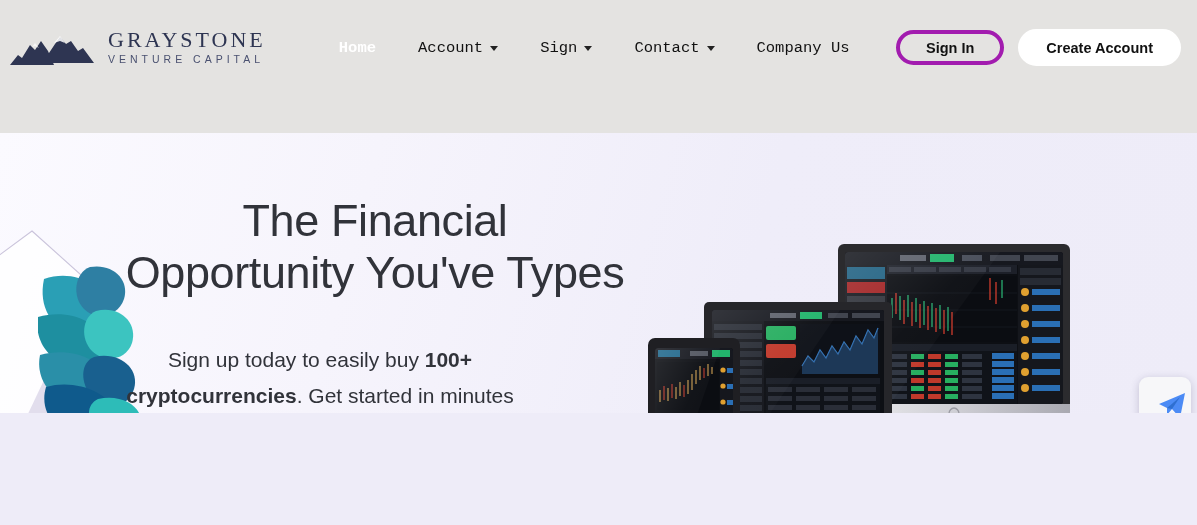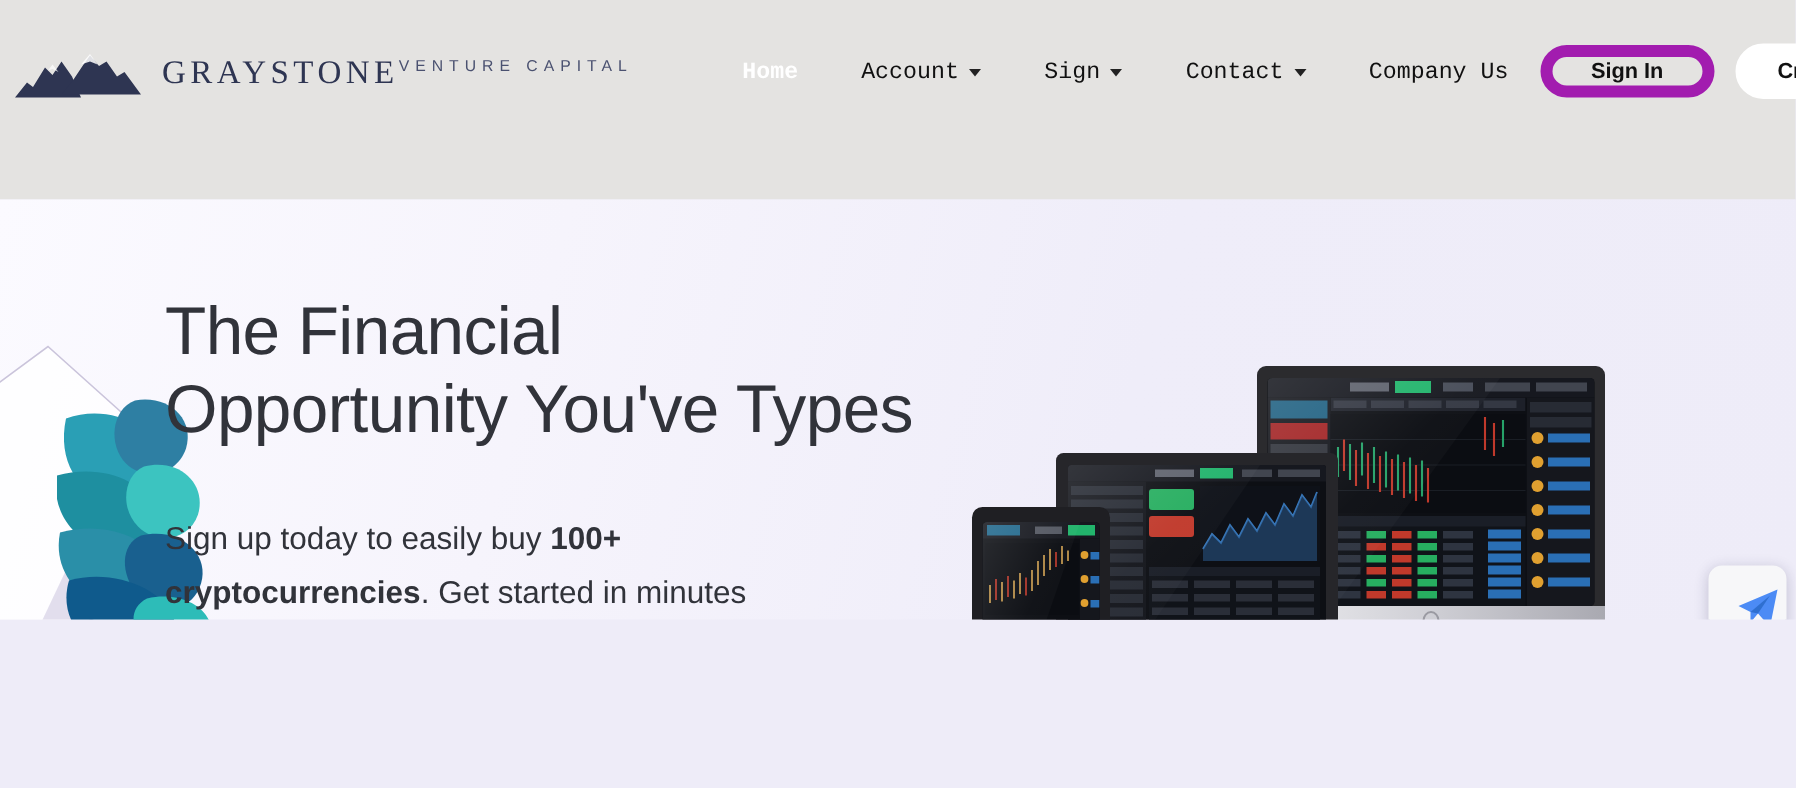--- a/index.html
+++ b/index.html
@@ -19,21 +19,21 @@
   }
   .header-inner{
     width:100%; height:95px;
     display:flex; align-items:center;
     padding:0 16px 0 8px;
   }
 
   
   .logo{ display:flex; align-items:center; gap:12px; flex:0 0 auto; }
   .logo-mark{ width:88px; height:42px; display:block; }
-  .logo-text{ display:flex; justify-content:center; }
+  .logo-text{ display:flex; flex-direction:column; justify-content:center; }
   .logo-name{
     font-family:"Liberation Serif", serif;
     font-size:22px; letter-spacing:3.0px;
     color:#2e3552; line-height:1.05; font-weight:400;
     white-space:nowrap;
   }
   .logo-sub{
     font-family:"Liberation Sans", sans-serif;
     font-size:10.5px; letter-spacing:4.0px;
     color:#4a5170; line-height:1.3; margin-top:2px;
@@ -61,34 +61,35 @@
   }
 
   
   .auth{ display:flex; align-items:center; gap:14px; flex:0 0 auto; }
   .btn{
     font-size:14.5px; font-weight:700; color:#111;
     border-radius:999px; cursor:pointer; white-space:nowrap;
     display:flex; align-items:center; justify-content:center;
   }
   .btn-outline{
-    border:8px solid #a21caf; background:transparent;
+    border:4px solid #a21caf; background:transparent;
     padding:0 26px; height:35px;
   }
   .btn-solid{
     background:#ffffff; border:2px solid #ffffff;
     padding:0 26px; height:37px;
   }
 
   
   .hero{
     position:absolute; top:133px; left:0;
     width:1197px; height:280px;
     background:linear-gradient(105deg,#fbfaff 0%,#f6f4fc 30%,#efedf9 62%,#eeecf8 100%);
     overflow:hidden;
+    text-align:center;
   }
 
   
   .deco-poly{ position:absolute; left:-60px; bottom:-40px; width:230px; height:230px; }
   .deco-blob{ position:absolute; left:38px; bottom:-18px; width:130px; height:170px; }
 
   
   .hero-copy{
     position:absolute; left:110px; top:62px;
     width:530px;

